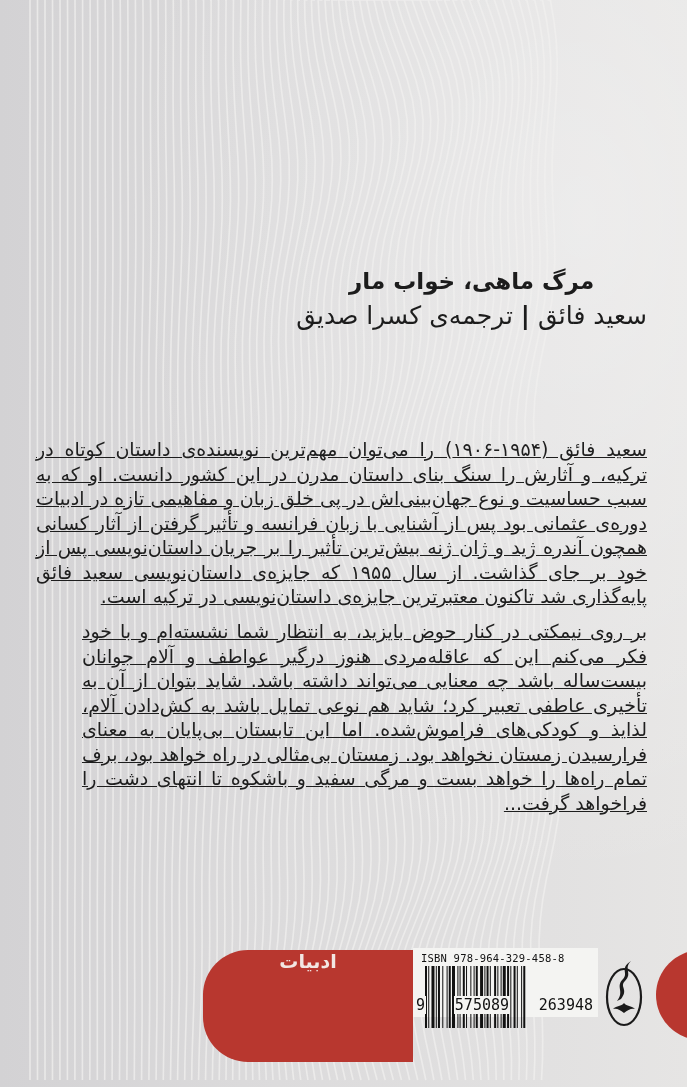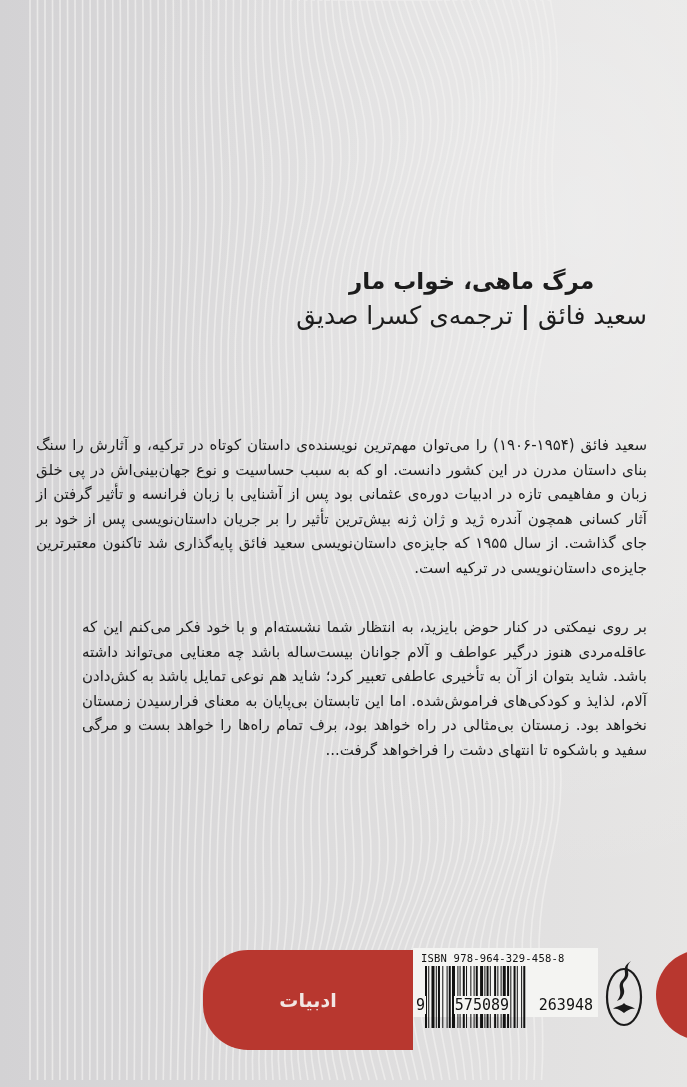--- a/index.html
+++ b/index.html
@@ -18,28 +18,28 @@
   .title-block {
     position: absolute; right: 40px; top: 264px; direction: rtl; text-align: center;
     color: #1c1c1c;
   }
   .book-title { font-size: 23px; font-weight: bold; line-height: 34px; }
   .byline { font-size: 25px; line-height: 32px; margin-top: 2px; }
   .byline .sep { margin: 0 8px; font-weight: bold; }
   .para {
     position: absolute; left: 36px; right: 40px; direction: rtl; text-align: justify;
     text-align-last: right;
-    font-size: 15px; line-height: 24.5px; color: #1e1e1e;
+    font-size: 19px; line-height: 24.5px; color: #1e1e1e; text-decoration: underline;
   }
   .para1 { top: 418px; }
   .para2 { top: 600px; margin-left: 46px; }
   .category-tab {
-    position: absolute; left: 203px; top: 950px; width: 210px; height: 100px;
+    position: absolute; left: 203px; top: 950px; width: 210px; height: 112px;
     background: #b8372f; border-radius: 45px 0 0 45px;
-    display: flex; align-items: center; justify-content: center;
+    display: flex; justify-content: center;
   }
   .category-label { color: #f2e6e3; font-size: 19px; font-weight: bold; direction: rtl; }
   .barcode-box {
     position: absolute; left: 413px; top: 948px; width: 185px; height: 69px;
     background: #f4f4f2;
   }
   .isbn-top {
     position: absolute; top: 4px; left: 8px; right: 6px;
     font-family: "DejaVu Sans Mono", monospace; font-size: 10.5px; color: #111; letter-spacing: 0.2px;
   }

